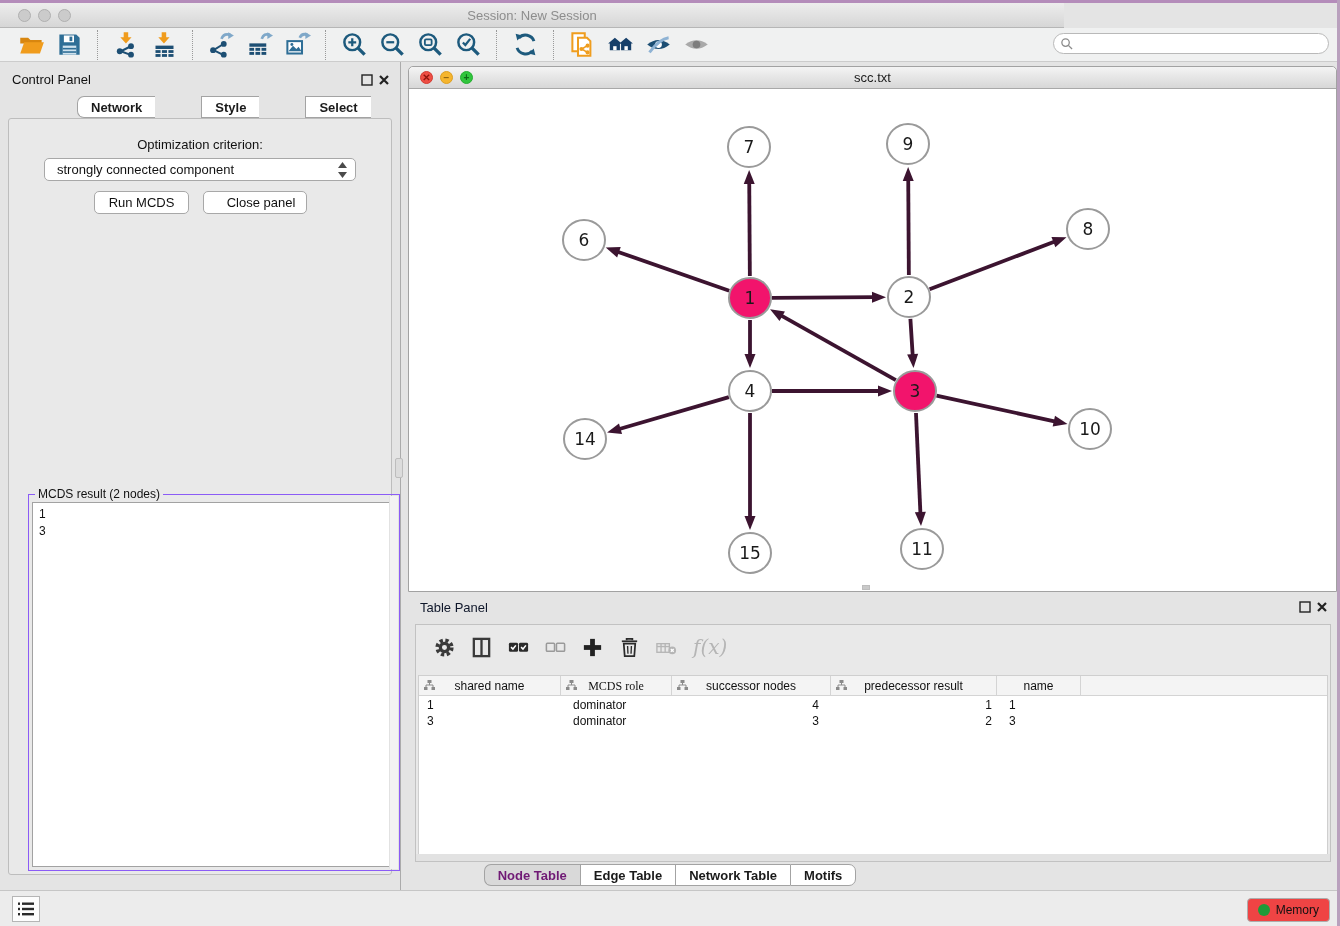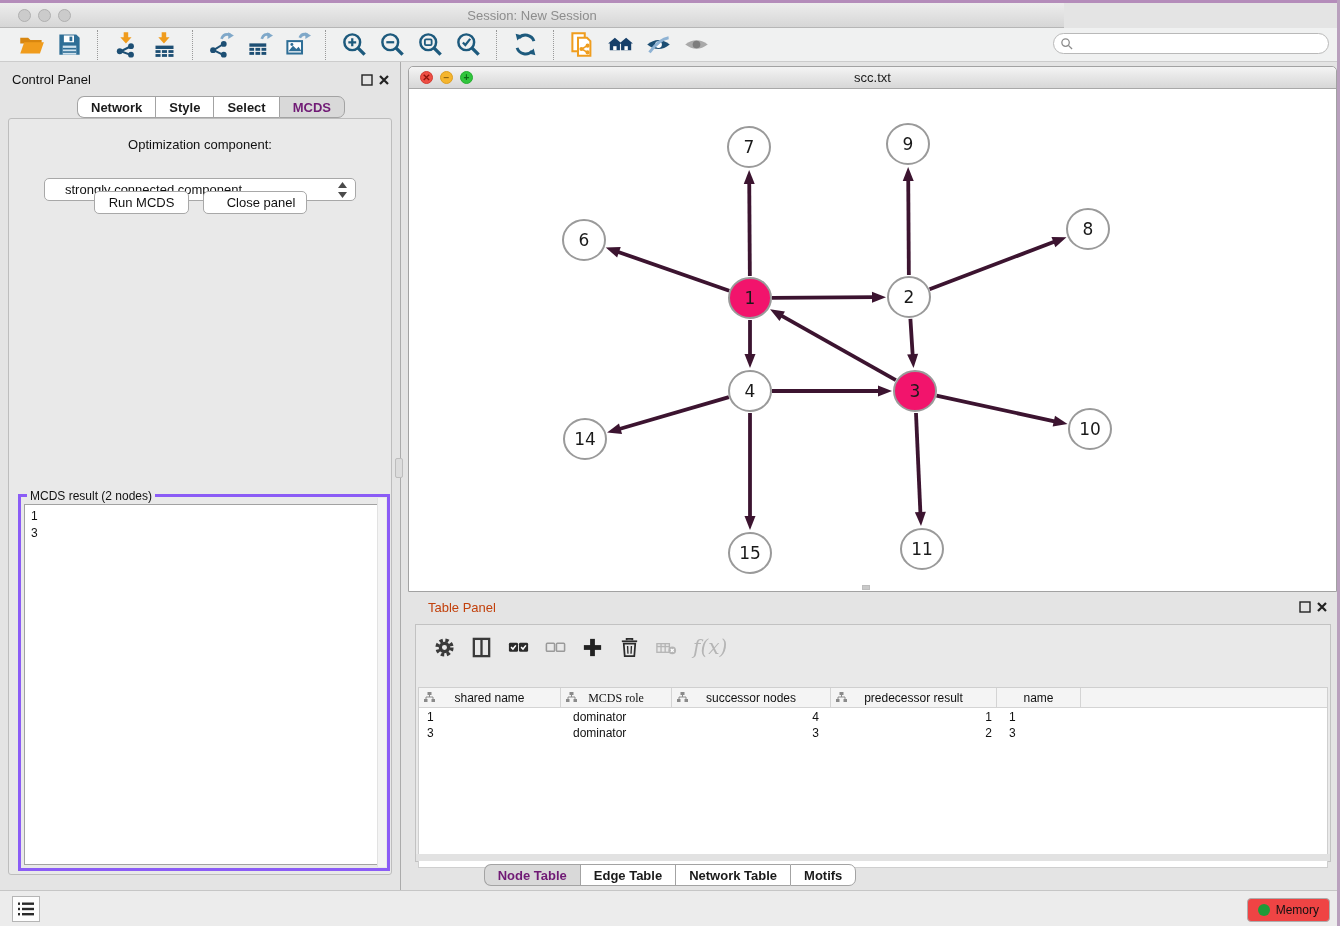--- a/index.html
+++ b/index.html
@@ -23,38 +23,38 @@
   .tb-sep { width:1px; height:30px; border-left:1px dotted #9a9a9a; margin:0 3px; }
   .tb-btn { width:38px; height:30px; display:flex; align-items:center; justify-content:center; }
   .tb-btn svg { width:27px; height:27px; }
   #search-wrap { position:absolute; left:1053px; top:33px; width:276px; height:21px;
     background:#fff; border:1px solid #b9b9b9; border-radius:11px; display:flex; align-items:center; padding-left:6px; }
   #search-wrap svg { width:13px; height:13px; }
   #search-input { border:none; outline:none; background:transparent; font-size:12px; width:230px; margin-left:4px; }
   #cp-title { left:12px; top:72px; font-size:13px; color:#111; }
   .panel-float-icon, .panel-close-icon { position:absolute; width:12px; height:12px; }
   .tabrow { display:flex; }
-  #cp-tabs { left:77px; top:96px; height:22px; }
+  #cp-tabs { left:77px; top:96px; height:22px;gap:46px; }
   .seg-tab { height:22px; line-height:21px; padding:0 13px; font-size:13px; font-weight:bold;
     background:#ffffff; border:1px solid #a3a3a3; border-right:none; color:#1a1a1a; }
   .seg-tab:first-child { border-radius:7px 0 0 7px; }
   .seg-tab:last-child { border-right:1px solid #a3a3a3; border-radius:0 7px 7px 0; }
   .seg-tab.sel { background:#d9d9d9; color:#701a75; }
   #cp-body { left:8px; top:118px; width:384px; height:757px; background:#e9e9e9;
     border:1px solid #bdbdbd; border-radius:3px; }
   #opt-label { left:0; top:137px; width:400px; text-align:center; font-size:13px; color:#111; }
   #opt-dropdown { left:44px; top:158px; width:312px; height:23px; background:#fff;
     border:1px solid #a8a8a8; border-radius:5px; font-size:13px; color:#111;
-    display:flex; align-items:center; padding-left:20px;margin-top:20px; }
+    display:flex; align-items:center; padding-left:12px; }
   #opt-stepper { position:absolute; right:7px; top:2px; }
   .cp-btn { position:absolute; top:191px; height:23px; background:#fff; border:1px solid #a8a8a8;
     border-radius:5px; font-size:13px; color:#111; text-align:center; line-height:21px; }
   #run-btn { left:94px; width:95px; }
   #close-panel-btn { left:203px; width:104px;padding-left:12px; }
-  #result-group { left:18px; top:494px; width:372px; height:377px; border:3px solid #8b5cf6;padding-left:10px; }
+  #result-group { left:28px; top:494px; width:372px; height:377px; border:1px solid #8b5cf6;padding-left:10px; }
   #result-legend { position:absolute; left:6px; top:-8px; background:#e9e9e9; padding:0 3px;
     font-size:12px; color:#111; }
   #result-text { position:absolute; left:3px; top:7px; right:3px; bottom:3px; background:#fff;
     border:1px solid #a2a2a2; font-size:12px; color:#111; padding:3px 6px; white-space:pre; line-height:17px; }
   #result-scroll { position:absolute; right:1px; top:1px; bottom:1px; width:9px; background:#f3f3f3; border-left:1px solid #e2e2e2; }
   #cp-divider { left:400px; top:62px; width:1px; height:828px; background:#ababab; }
   #cp-divider-handle { left:395px; top:458px; width:8px; height:20px; background:#dcdcdc; border:1px solid #bdbdbd; border-radius:2px; }
 
   
   #net-window { left:408px; top:66px; width:929px; height:526px; border:1px solid #a2a2a2;
@@ -64,27 +64,27 @@
   #net-title { width:100%; text-align:center; font-size:13px; line-height:21px; color:#1a1a1a; }
   .traffic { position:absolute; top:4px; width:13px; height:13px; border-radius:50%;
     font-size:10px; line-height:12px; text-align:center; font-weight:bold; }
   #net-close { left:11px; background:#ee4e44; border:1px solid #d23b32; color:#8e130c; }
   #net-min { left:31px; background:#f5b52e; border:1px solid #dd9f21; color:#8e6310; }
   #net-max { left:51px; background:#30c53c; border:1px solid #26ad31; color:#0e6a17; }
   #graph-svg { position:absolute; left:0; top:22px; }
   #net-resize-dot { left:862px; top:585px; width:8px; height:5px; background:#c9c9c9; border:1px solid #bdbdbd; }
 
   
-  #tp-title { left:420px; top:600px; font-size:13px; color:#c2410c;margin-left:8px; }
+  #tp-title { left:420px; top:600px; font-size:13px; color:#0f172a; }
   #tp-body { left:415px; top:624px; width:916px; height:238px; background:#e9e9e9; border:1px solid #c2c2c2; }
   #tp-toolbar { position:absolute; left:0; top:0; width:100%; height:44px; display:flex; align-items:center; padding-left:10px; }
   .tp-btn { width:37px; height:30px; display:flex; align-items:center; justify-content:center; }
   .tp-btn svg { width:23px; height:23px; }
   #fx-label { font-size:20px; color:#b5b5b5; font-family:"DejaVu Serif", serif; font-style:italic; margin-left:8px; }
-  #tp-table { position:absolute; left:2px; top:50px; right:2px; height:181px; background:#fff; border:1px solid #cfcfcf;margin-top:12px; }
+  #tp-table { position:absolute; left:2px; top:50px; right:2px; height:181px; background:#fff; border:1px solid #cfcfcf; }
   #tp-headrow { position:absolute; left:0; top:0; height:20px; width:100%; display:flex;
     background:#f4f4f4; border-bottom:1px solid #d4d4d4; }
   .th { position:relative; height:20px; border-right:1px solid #d4d4d4; font-size:12px; color:#111;
     display:flex; align-items:center; justify-content:center; }
   .th .tree-ic { position:absolute; left:5px; top:4px; }
   .tr { position:absolute; left:0; width:100%; height:16px; display:flex; }
   .td { font-size:12px; color:#111; height:16px; line-height:16px; overflow:hidden; }
   #tp-scrollstrip { position:absolute; left:0; bottom:0; width:100%; height:7px; background:#e2e2e2; }
 
   
@@ -297,21 +297,21 @@
 </svg>
 
 <div class="abs tabrow" id="cp-tabs">
     <div class="seg-tab">Network</div>
     <div class="seg-tab">Style</div>
     <div class="seg-tab">Select</div>
     <div class="seg-tab sel">MCDS</div>
   </div>
 
 <div class="abs" id="cp-body"></div>
-<div class="abs" id="opt-label">Optimization component:</div>
+<div class="abs" id="opt-label">Optimization criterion:</div>
 
 <div class="abs" id="opt-dropdown">
   <span>strongly connected component</span>
   <svg class="abs" id="opt-stepper" width="11" height="18" viewBox="0 0 11 18">
     <path d="M5.5 1L10 7H1z" fill="#4a4a4a"></path>
     <path d="M5.5 17L1 11h9z" fill="#4a4a4a"></path>
   </svg>
 </div>
 
 <div class="abs cp-btn" id="run-btn">Run MCDS</div>

